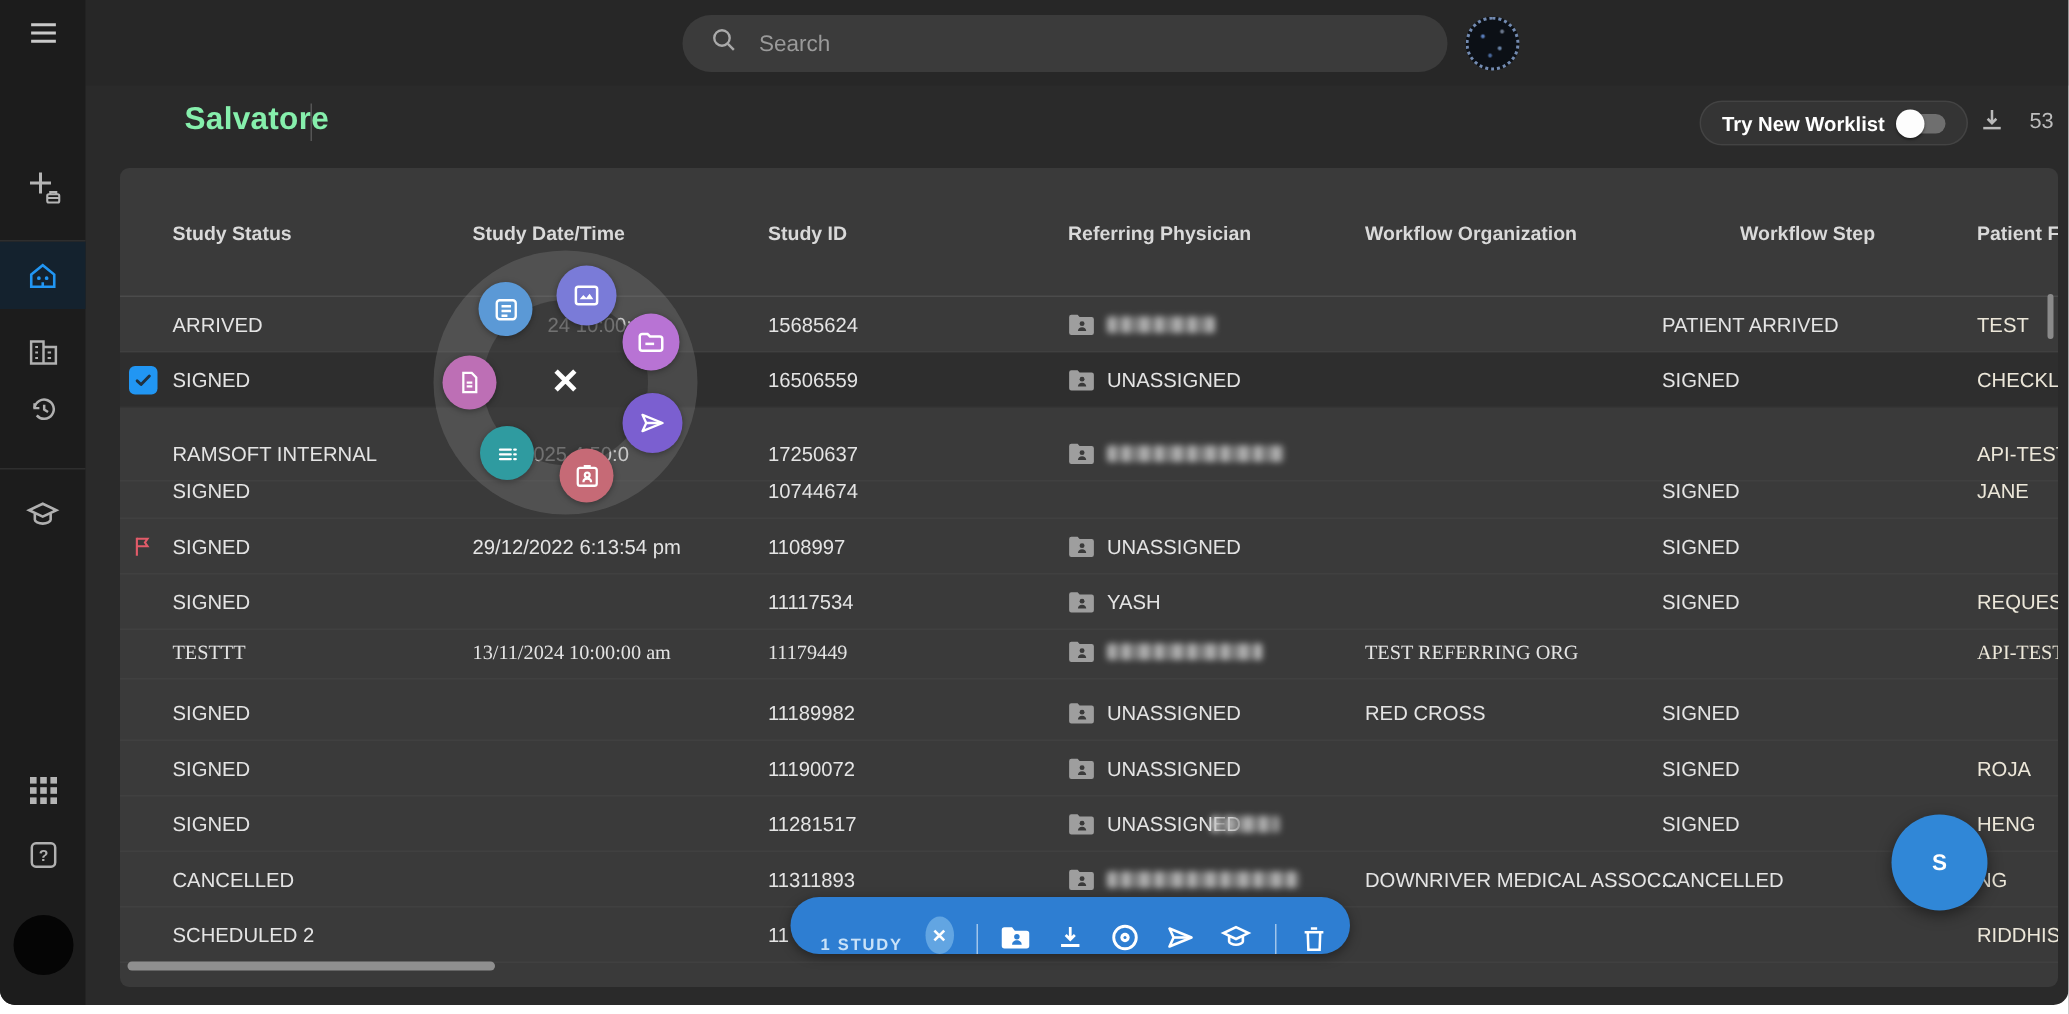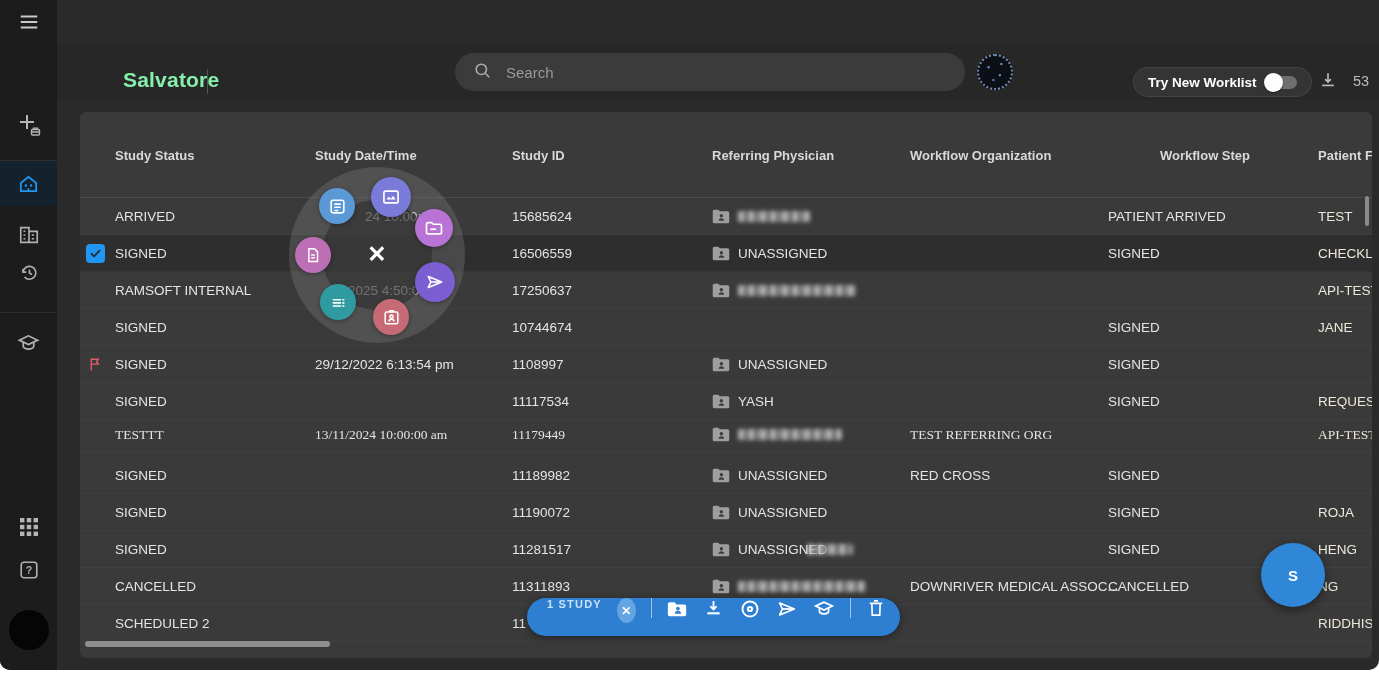--- a/index.html
+++ b/index.html
@@ -9,21 +9,21 @@
 
   
   #sidebar { position:absolute; left:0; top:0; width:57px; height:670px; background:#1c1c1c; z-index:6; }
   .side-ic { position:absolute; left:0; width:57px; height:44px; display:flex; align-items:center; justify-content:center; color:#a9a9a9; cursor:pointer; }
   .side-ic svg { display:block; }
   .side-active-bg { position:absolute; left:0; top:161px; width:57px; height:45px; background:#14222e; }
   .side-div { position:absolute; left:0; width:57px; height:1px; background:#2e2e2e; }
   .avatar-dark { width:40px; height:40px; border-radius:50%; background:#050505; }
 
   
-  #topbar { position:absolute; left:57px; top:0; width:1322px; height:57px; background:#272727;margin-top:43px; }
+  #topbar { position:absolute; left:57px; top:0; width:1322px; height:57px; background:#272727; }
   #searchbox { position:absolute; left:398px; top:10px; width:510px; height:38px; background:#3b3b3b; border-radius:19px; display:flex; align-items:center; padding:0 18px; gap:14px; }
   #searchbox input { background:transparent; border:none; outline:none; color:#e0e0e0; font-size:15px; width:100%; font-family:"Liberation Sans",sans-serif; }
   #searchbox input::placeholder { color:#9a9a9a; }
   #orb { position:absolute; left:920px; top:11px; width:36px; height:36px; border-radius:50%; background:#0c1016; border:2px dotted rgba(150,180,230,.75);
     background-image:radial-gradient(circle at 30% 35%, rgba(120,170,255,.7) 1px, transparent 1.6px),
                      radial-gradient(circle at 65% 60%, rgba(160,200,255,.6) 1px, transparent 1.6px),
                      radial-gradient(circle at 45% 75%, rgba(110,160,240,.6) 1px, transparent 1.6px),
                      radial-gradient(circle at 70% 25%, rgba(200,220,255,.5) 1px, transparent 1.6px); cursor:pointer; }
 
   
@@ -55,21 +55,21 @@
   #vscroll { position:absolute; left:1285px; top:84px; width:4px; height:30px; background:#8a8a8a; border-radius:2px; cursor:pointer; }
 
   
   #radial { position:absolute; left:289px; top:167px; width:176px; height:176px; z-index:5; }
   #radial .ring { position:absolute; left:0; top:0; width:176px; height:176px; border-radius:50%; background:rgba(135,135,135,.30); }
   #radial .hub  { position:absolute; left:33px; top:33px; width:110px; height:110px; border-radius:50%; background:rgba(42,42,42,.55); }
   #radial .close { position:absolute; left:73px; top:72px; width:30px; height:30px; color:#fff; font-size:23px; font-weight:700; display:flex; align-items:center; justify-content:center; cursor:pointer; }
   .rbtn { position:absolute; border-radius:50%; display:flex; align-items:center; justify-content:center; cursor:pointer; box-shadow:0 1px 4px rgba(0,0,0,.35); }
 
   
-  #actionbar { position:absolute; left:527px; top:598px; width:373px; height:38px; background:#2e7ed2; border-radius:19px; display:flex; align-items:flex-start; padding:0 14px 0 20px; gap:15px; z-index:10; box-shadow:0 2px 8px rgba(0,0,0,.4); }
+  #actionbar { position:absolute; left:527px; top:598px; width:373px; height:38px; background:#2e7ed2; border-radius:19px; display:flex; align-items:flex-end; padding:0 14px 0 20px; gap:15px; z-index:10; box-shadow:0 2px 8px rgba(0,0,0,.4); }
   #actionbar .count { color:#c9e2f8; font-size:11px; font-weight:700; letter-spacing:1.2px; white-space:nowrap; }
   #actionbar .chip { width:25px; height:25px; border-radius:50%; background:#62a5e2; color:#fff; font-size:12px; font-weight:700; display:flex; align-items:center; justify-content:center; cursor:pointer; }
   #actionbar .vdiv { width:1px; height:20px; background:rgba(255,255,255,.55); }
   .abtn { color:#fff; display:flex; align-items:center; justify-content:center; cursor:pointer; }
 
   
   #fab { position:absolute; left:1261px; top:543px; width:64px; height:64px; border-radius:50%; background:#3087d7; color:#fff; font-size:15px; font-weight:700; display:flex; align-items:center; justify-content:center; z-index:10; cursor:pointer; box-shadow:0 3px 10px rgba(0,0,0,.45); }
 </style>
 </head>
 <body>
@@ -223,21 +223,21 @@
                 <circle cx="12.5" cy="9" r="2.2" fill="#3a3a3a"></circle>
                 <path d="M8.8 15.5c0-2 1.7-3.3 3.7-3.3s3.7 1.3 3.7 3.3" fill="#3a3a3a"></path>
               </svg>
             </span>
             <span>UNASSIGNED</span>
           </div>
           <div class="cell c4"></div>
           <div class="cell c5">SIGNED</div>
           <div class="cell c6">CHECKLY</div>
         </div>
-        <div class="trow" style="top: 160px; padding-left: 24px;">
+        <div class="trow" style="top: 172px; padding-left: 24px;">
           <div class="cell c0">RAMSOFT INTERNAL</div>
           <div class="cell c1" style="padding-left: 33px;">
             <span>2025 4:50:0</span>
           </div>
           <div class="cell c2">17250637</div>
           <div class="cell c3">
             <span class="physic">
               <svg width="18" height="15" viewBox="0 0 24 20" fill="#9e9e9e">
                 <path d="M8.5 1 10.3 3H21a2 2 0 0 1 2 2v12a2 2 0 0 1-2 2H3a2 2 0 0 1-2-2V3a2 2 0 0 1 2-2h5.5z"></path>
                 <circle cx="12.5" cy="9" r="2.2" fill="#3a3a3a"></circle>

